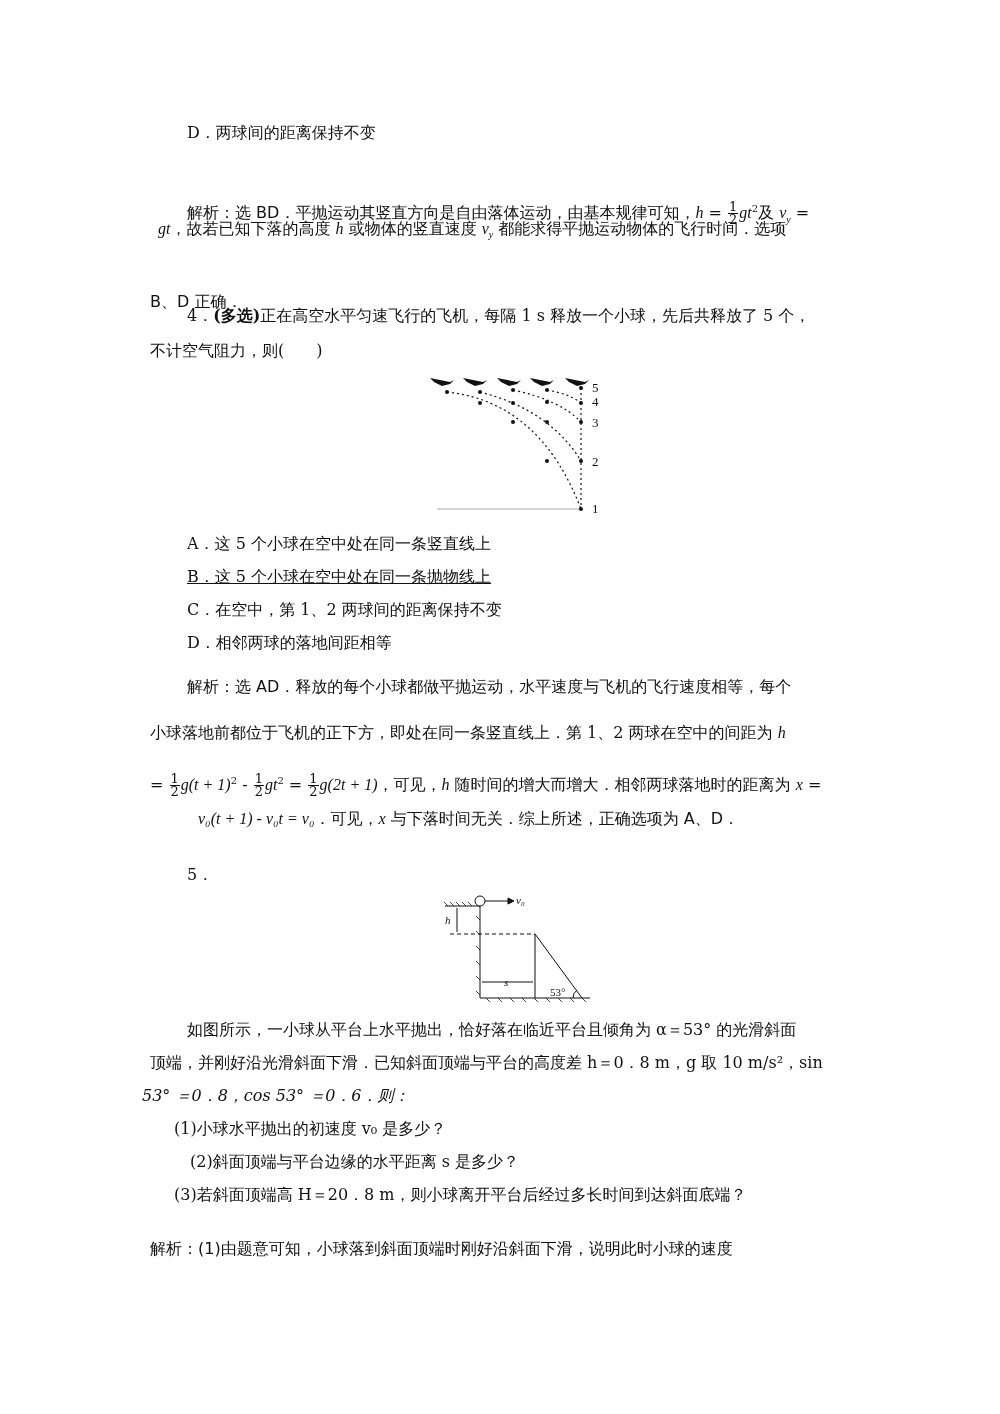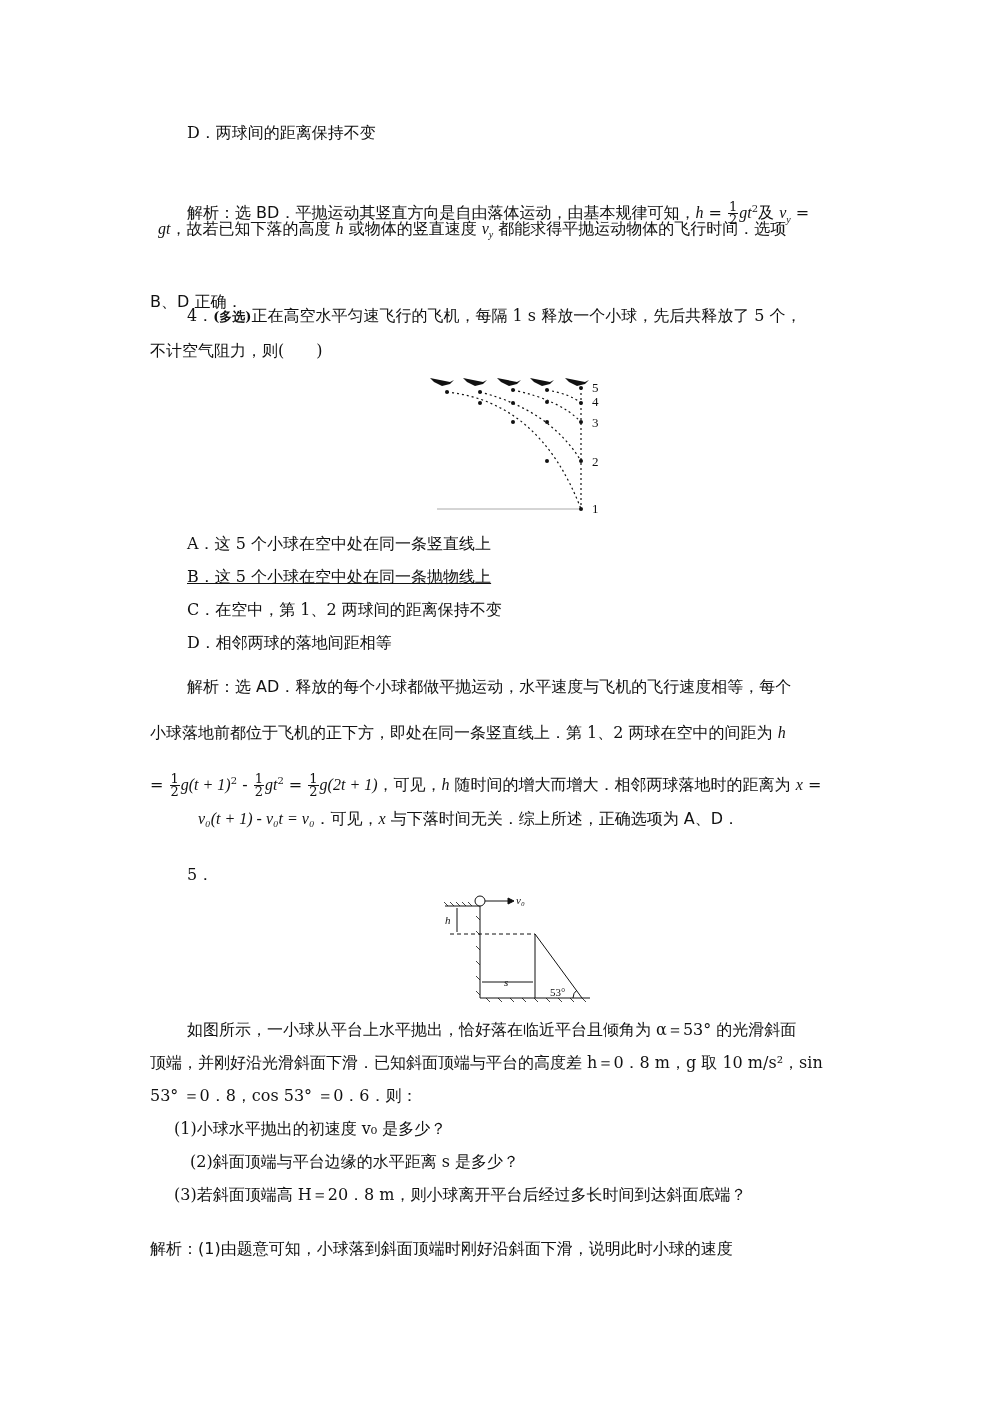--- a/index.html
+++ b/index.html
@@ -5,21 +5,21 @@
   html, body { margin: 0; padding: 0; background: #ffffff; }
   body { width: 1000px; height: 1414px; position: relative; overflow: hidden;
          font-family: "DejaVu Serif", "Liberation Serif", serif; color: #111; }
   .line { position: absolute; font-size: 16px; white-space: nowrap; line-height: 22px; }
   .sans { font-family: "DejaVu Sans", "Liberation Sans", sans-serif; }
   .it { font-style: italic; font-family: "Liberation Serif", serif; }
   .frac { display: inline-block; vertical-align: middle; text-align: center; font-size: 13px; line-height: 12px; margin: 0 1px; }
   .frac span { display: block; }
   .frac .num { border-bottom: 1px solid #111; padding: 0 1px; }
   sup, sub { font-size: 10px; }
-  .tag-small { font-size: 13px; font-weight: bold; }
+  .tag-small { font-size: 16px; font-weight: bold; }
   svg text { font-family: "Liberation Serif", serif; }
 </style>
 </head>
 <body>
 
 <div class="line" style="left:187px;top:122px;">D．两球间的距离保持不变</div>
 
 <div class="line" style="left:187px;top:170px;margin-top:28px;">
   <span class="sans">解析：</span><span class="sans">选 BD．平抛运动其竖直方向是自由落体运动，由基本规律可知，</span><span class="it">h</span><span> = </span><span class="frac"><span class="num">1</span><span>2</span></span><span class="it">gt</span><sup>2</sup><span class="sans">及 </span><span class="it">v</span><sub class="it">y</sub><span> =</span>
 </div>
@@ -135,19 +135,19 @@
   <g font-size="11" fill="#111" font-style="italic">
     <text x="86" y="14">v₀</text>
     <text x="15" y="34">h</text>
     <text x="74" y="96">s</text>
   </g>
   <text x="120" y="106" font-size="11" fill="#111">53°</text>
 </svg>
 
 <div class="line" style="left:187px;top:1019px;">如图所示，一小球从平台上水平抛出，恰好落在临近平台且倾角为 α＝53° 的光滑斜面</div>
 <div class="line" style="left:150px;top:1052px;">顶端，并刚好沿光滑斜面下滑．已知斜面顶端与平台的高度差 h＝0．8 m，g 取 10 m/s²，sin</div>
-<div class="line" style="left:150px;top:1085px;">53° ＝0．8，cos 53° ＝0．6．则：</div>
+<div class="line" style="left:142px;top:1085px;font-style:italic;">53° ＝0．8，cos 53° ＝0．6．则：</div>
 
 <div class="line" style="left:174px;top:1118px;">(1)小球水平抛出的初速度 v₀ 是多少？</div>
 <div class="line" style="left:174px;top:1151px;margin-left:16px;">(2)斜面顶端与平台边缘的水平距离 s 是多少？</div>
 <div class="line" style="left:174px;top:1184px;">(3)若斜面顶端高 H＝20．8 m，则小球离开平台后经过多长时间到达斜面底端？</div>
 
 <div class="line sans" style="left:150px;top:1238px;text-align:center;">解析：(1)由题意可知，小球落到斜面顶端时刚好沿斜面下滑，说明此时小球的速度</div>
 
 </body></html>

